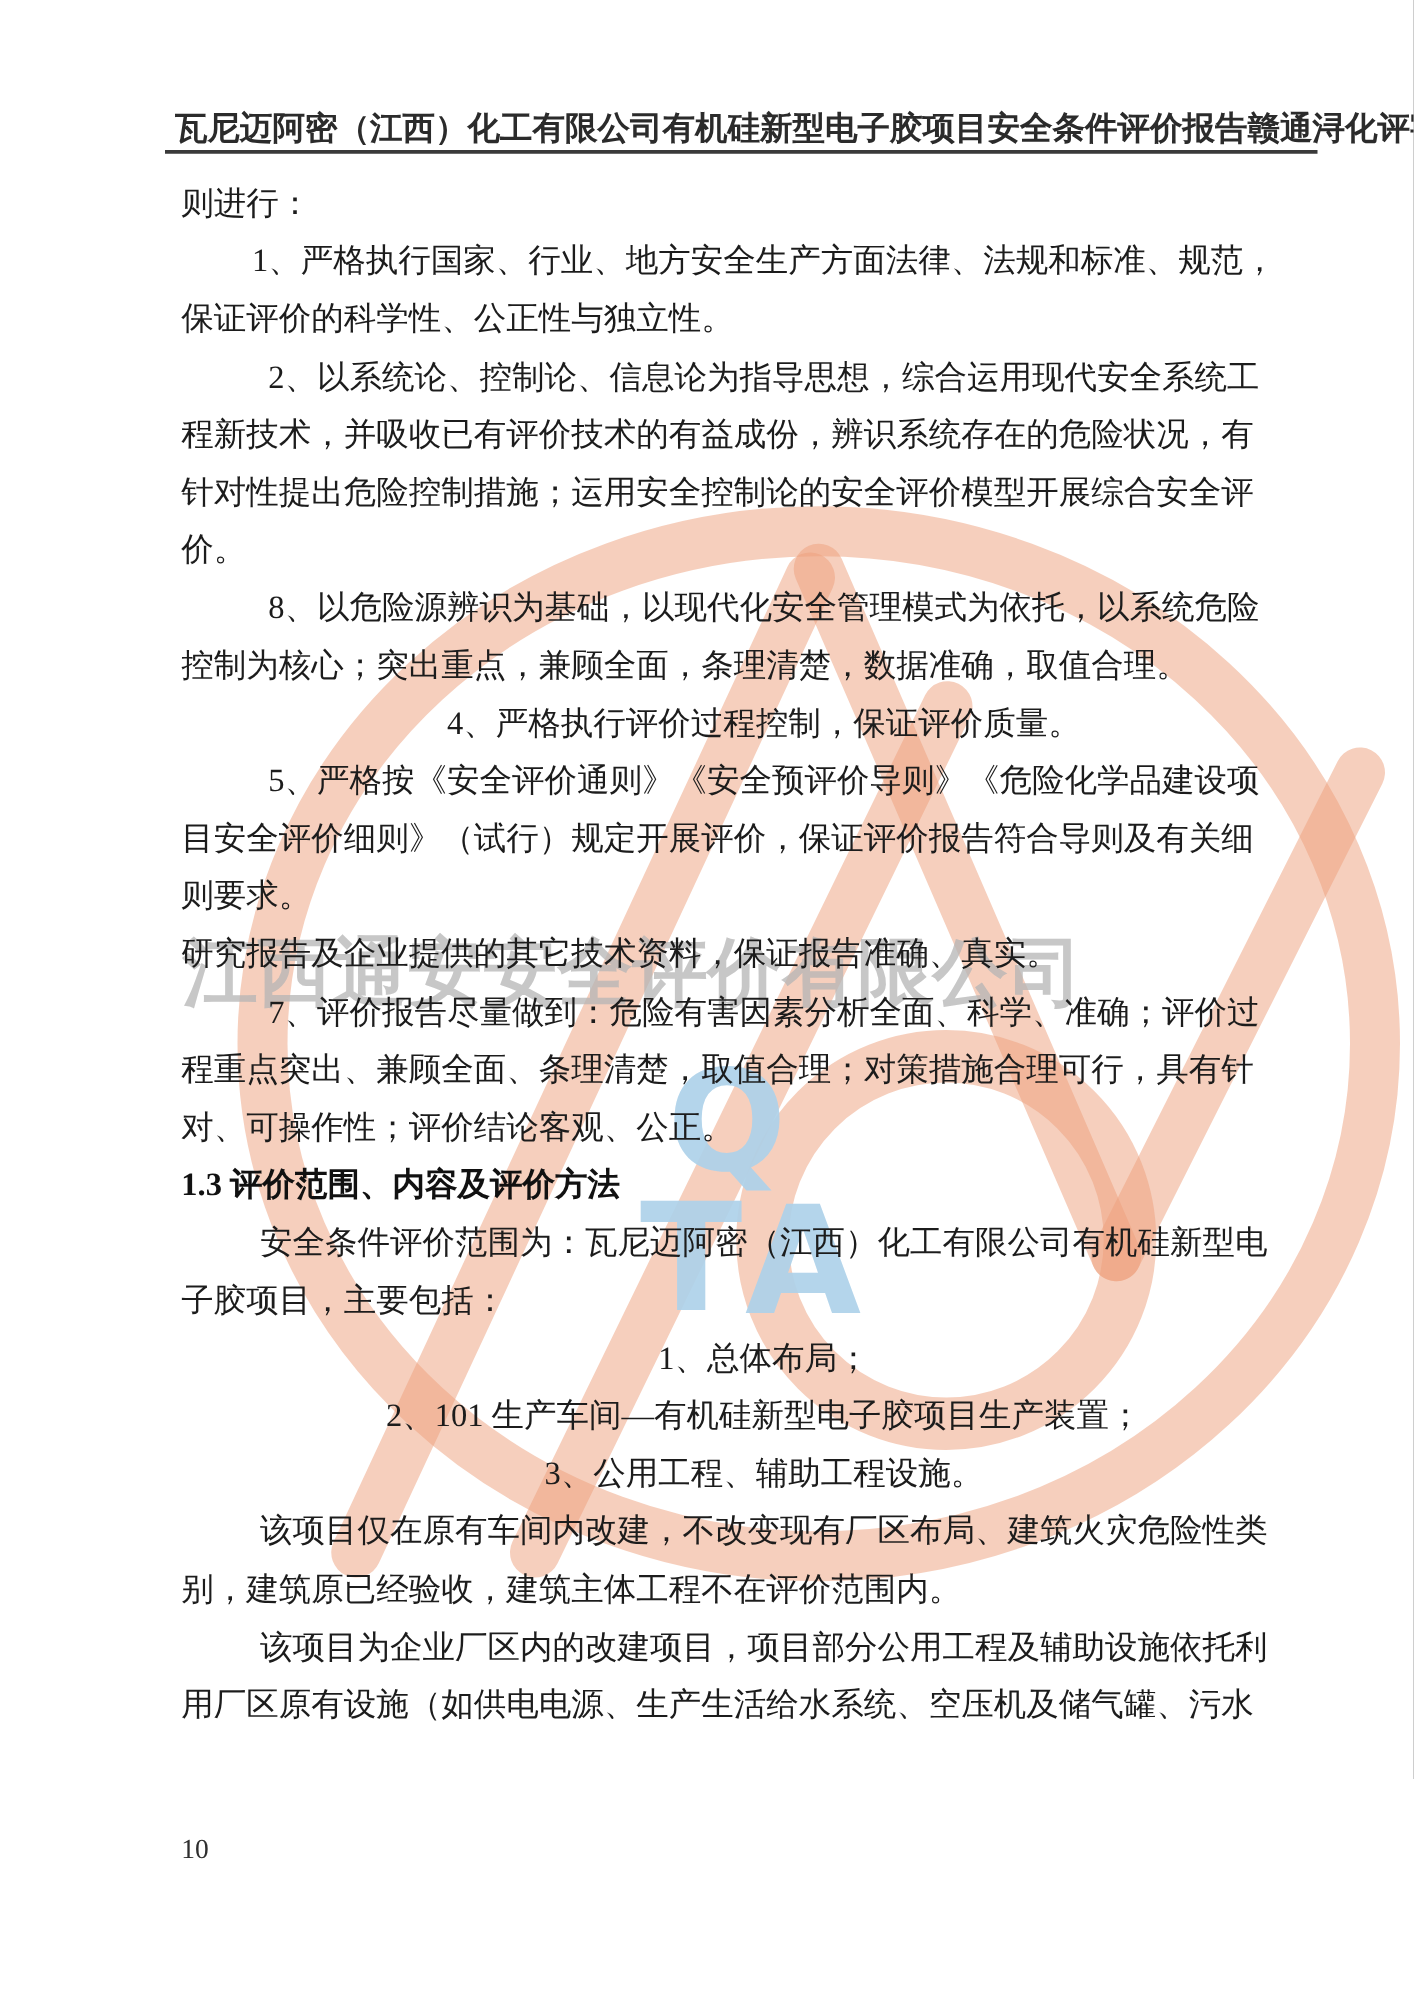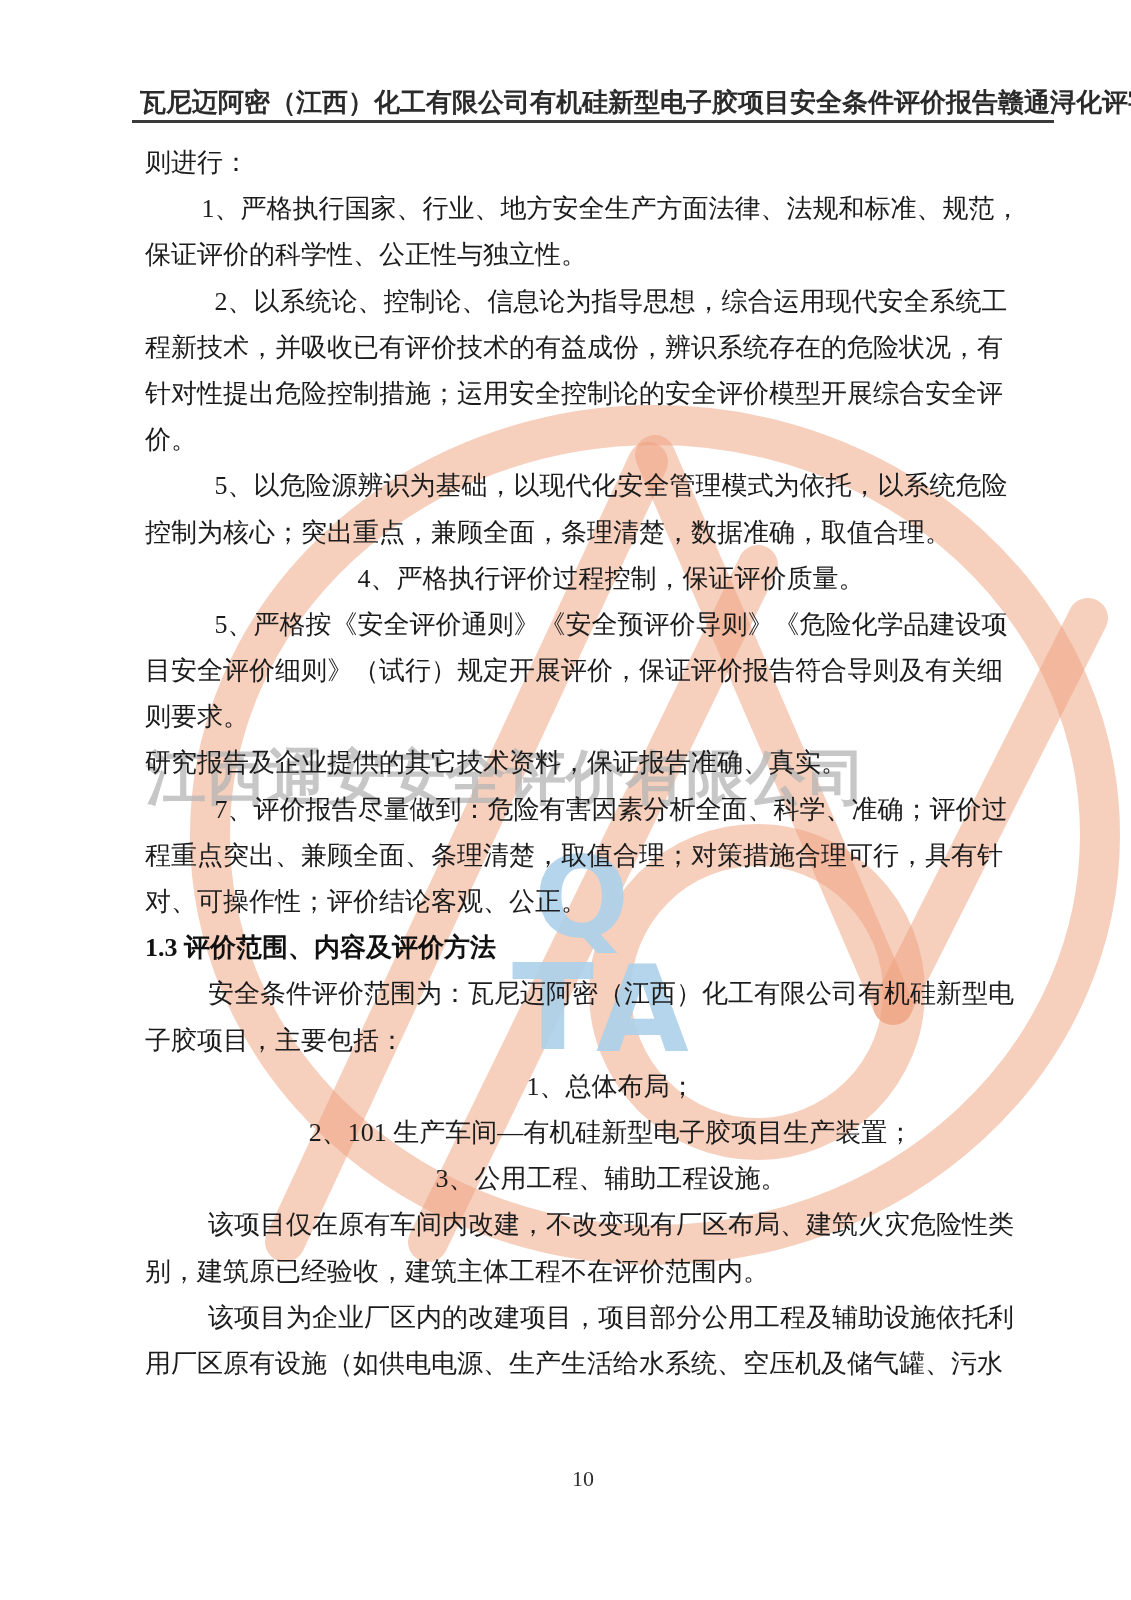--- a/index.html
+++ b/index.html
@@ -47,21 +47,21 @@
   .content .line{
     height:46.2px;line-height:46.2px;white-space:nowrap;
   }
   .content .line.indent{text-indent:52px;text-align:center;}
   .content .line.heading{
     font-weight:bold;font-size:26px;color:#111;
   }
   
   .pagenum{
     position:absolute;left:145px;top:1466px;width:876px;
-    text-align:center;font-size:22px;color:#2e2e2e;
+    text-align:left;font-size:22px;color:#2e2e2e;
   }
 </style>
 </head>
 <body>
 
 <div class="page">
 
   <svg class="wm-svg" viewBox="0 0 1131 1600" xmlns="http://www.w3.org/2000/svg">
     <g stroke="#ee9f7c" stroke-opacity="0.5" fill="none" stroke-width="40" stroke-linecap="round">
       <ellipse cx="655" cy="835" rx="445" ry="410"></ellipse>
@@ -85,21 +85,21 @@
   </div>
 
   <div class="content" id="content">
       <div class="line">则进行：</div>
       <div class="line indent">1、严格执行国家、行业、地方安全生产方面法律、法规和标准、规范，</div>
       <div class="line">保证评价的科学性、公正性与独立性。</div>
       <div class="line indent">2、以系统论、控制论、信息论为指导思想，综合运用现代安全系统工</div>
       <div class="line">程新技术，并吸收已有评价技术的有益成份，辨识系统存在的危险状况，有</div>
       <div class="line">针对性提出危险控制措施；运用安全控制论的安全评价模型开展综合安全评</div>
       <div class="line">价。</div>
-      <div class="line indent">5、以危险源辨识为基础，以现代化安全管理模式为依托，以系统危险</div>
+      <div class="line indent">8、以危险源辨识为基础，以现代化安全管理模式为依托，以系统危险</div>
       <div class="line">控制为核心；突出重点，兼顾全面，条理清楚，数据准确，取值合理。</div>
       <div class="line indent">4、严格执行评价过程控制，保证评价质量。</div>
       <div class="line indent">5、严格按《安全评价通则》《安全预评价导则》《危险化学品建设项</div>
       <div class="line">目安全评价细则》（试行）规定开展评价，保证评价报告符合导则及有关细</div>
       <div class="line">则要求。</div>
       <div class="line">研究报告及企业提供的其它技术资料，保证报告准确、真实。</div>
       <div class="line indent">7、评价报告尽量做到：危险有害因素分析全面、科学、准确；评价过</div>
       <div class="line">程重点突出、兼顾全面、条理清楚，取值合理；对策措施合理可行，具有针</div>
       <div class="line">对、可操作性；评价结论客观、公正。</div>
       <div class="line heading">1.3 评价范围、内容及评价方法</div>

